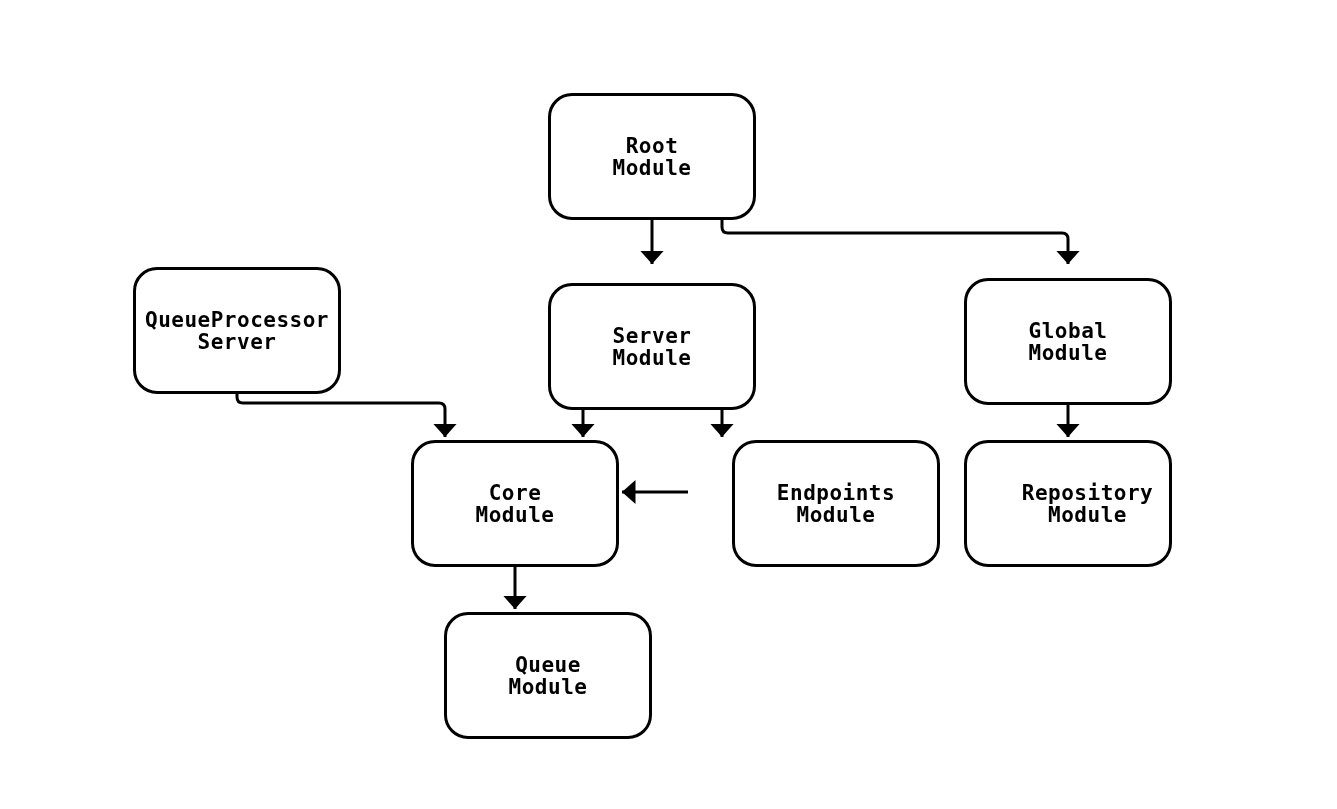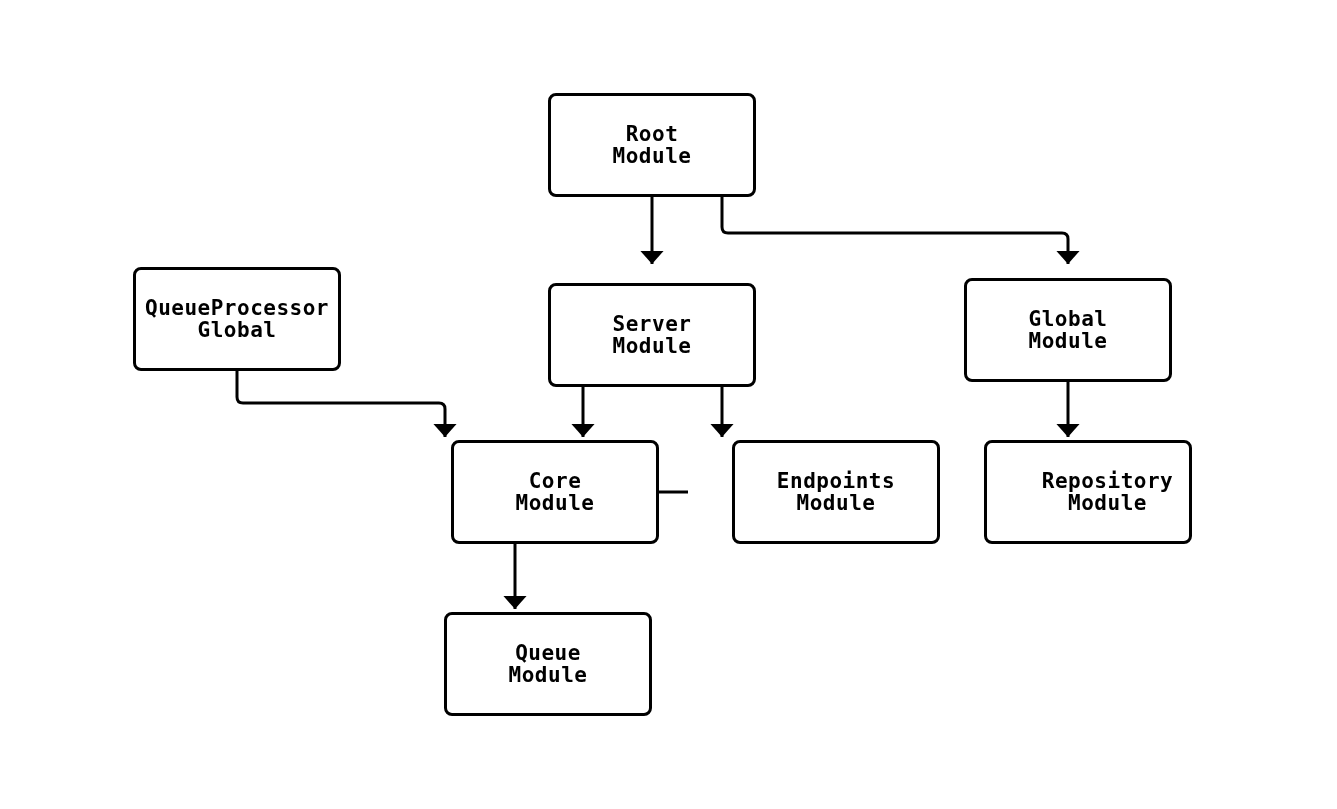--- a/index.html
+++ b/index.html
@@ -17,24 +17,24 @@
     width: 1337px; height: 809px;
   }
   svg.edge-layer path.edge {
     fill: none;
     stroke: #000000;
     stroke-width: 3;
   }
   .node {
     position: absolute;
     width: 208px;
-    height: 104px;
+    height: 127px;
     box-sizing: border-box;
     border: 3px solid #000000;
-    border-radius: 8px;
+    border-radius: 24px;
     background: #ffffff;
     display: flex;
     align-items: center;
     justify-content: center;
     text-align: center;
   }
   .node .label {
     white-space: pre-line;
     font-weight: 700;
     font-size: 21px;
@@ -64,44 +64,44 @@
     <path class="edge" d="M515,544 L515,609" marker-end="url(#ah)"></path>
   </svg>
 
   <div class="node" style="left:548px; top:93px;">
     <span class="label">Root
 Module</span>
   </div>
 
   <div class="node" style="left:133px; top:267px;">
     <span class="label">QueueProcessor
-Global</span>
+Server</span>
   </div>
 
   <div class="node" style="left:548px; top:283px;">
     <span class="label">Server
 Module</span>
   </div>
 
   <div class="node" style="left:964px; top:278px;">
     <span class="label">Global
 Module</span>
   </div>
 
-  <div class="node" style="left:411px; top:440px;margin-left:40px;">
+  <div class="node" style="left:411px; top:440px;">
     <span class="label">Core
 Module</span>
   </div>
 
   <div class="node" style="left:720px; top:440px;margin-left:12px;">
     <span class="label">Endpoints
 Module</span>
   </div>
 
-  <div class="node" style="left:984px; top:440px;padding-left:39px;">
+  <div class="node" style="left:964px; top:440px;padding-left:39px;">
     <span class="label">Repository
 Module</span>
   </div>
 
   <div class="node" style="left:411px; top:612px;margin-left:33px;">
     <span class="label">Queue
 Module</span>
   </div>
 
 </div>

